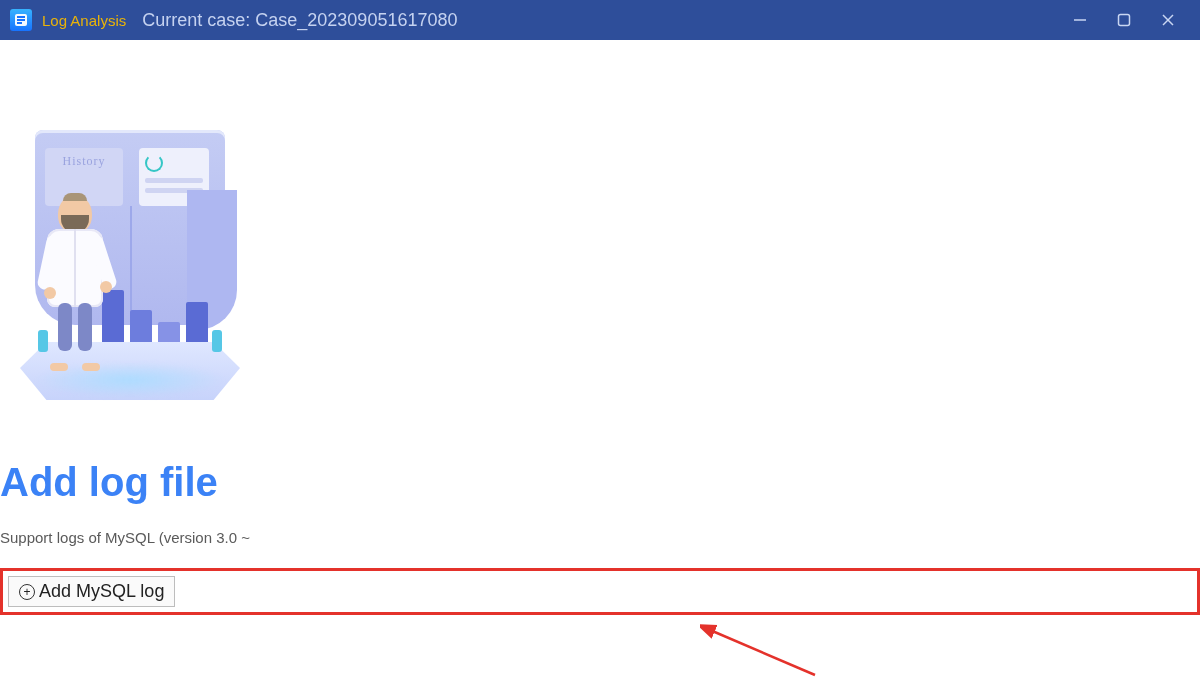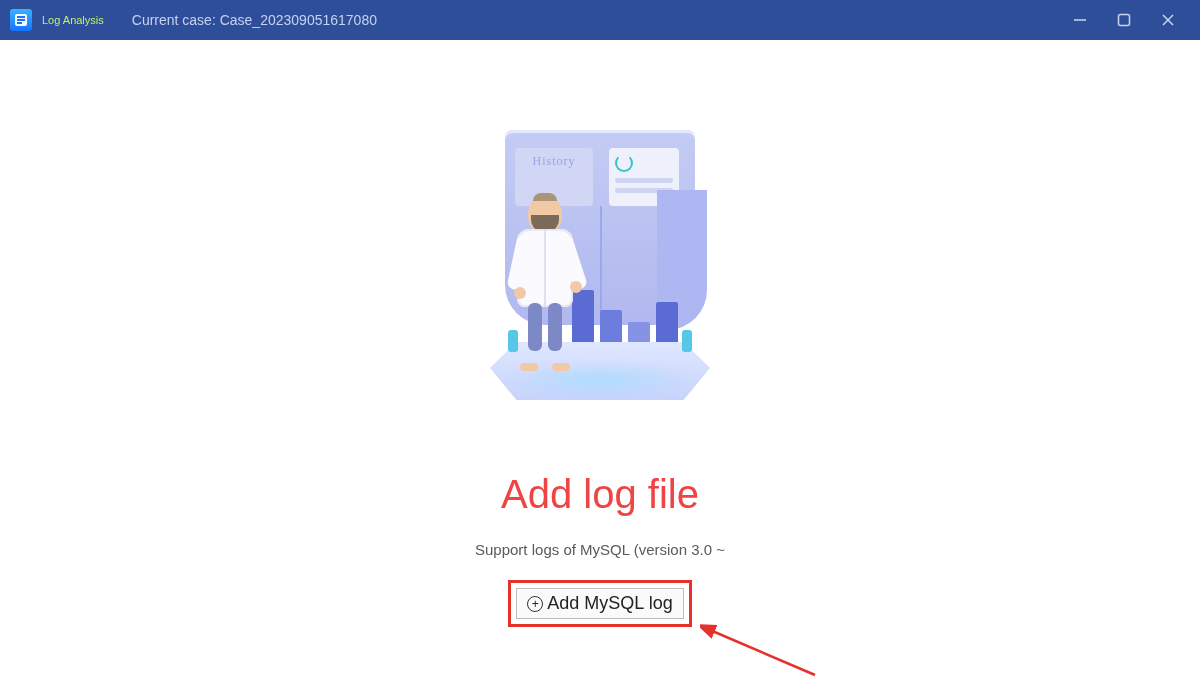--- a/index.html
+++ b/index.html
@@ -14,30 +14,29 @@
     font-size: 15px;
   }
   .titlebar .app-icon {
     width: 22px; height: 22px;
     margin-right: 10px;
     background: linear-gradient(180deg,#37b3ff,#1773ff);
     border-radius: 3px;
     display: flex; align-items: center; justify-content: center;
     font-size: 13px; font-weight: bold;
   }
-  .titlebar .app-title { font-size: 11px; margin-right: 28px; color:#bef264; }
-  .titlebar .case-label { font-size: 14px; color: #c5d2f0; }
+  .titlebar .app-title { font-size: 15px; margin-right: 16px; color:#eab308; }
+  .titlebar .case-label { font-size: 18px; color: #c5d2f0; }
   .titlebar .spacer { flex: 1; }
   .win-controls { display: flex; align-items: center; gap: 24px; padding-right: 12px; }
   .win-btn { width: 20px; height: 20px; display:flex; align-items:center; justify-content:center; color:#c9d6f2; cursor:pointer; }
   .content {
     height: calc(700px - 40px);
     display: flex;
     flex-direction: column;
-    align-items: center;
     position: relative;
   }
   
   .illus-wrap { margin-top: 80px; width: 260px; height: 300px; position: relative; }
   .backboard {
     position: absolute; left: 50%; transform: translateX(-50%);
     top: 10px; width: 190px; height: 195px;
     background: linear-gradient(180deg,#c4ccf4,#b0b8ef);
     border-radius: 8px 8px 40px 40px;
     box-shadow: inset 0 3px 0 #e3e8fb;
@@ -92,21 +91,21 @@
   .arm-r { position:absolute; top:40px; right:0px; width:14px; height:55px; background:#fbfbff; border-radius:8px; transform:rotate(-18deg);}
   .hand-l{position:absolute; top:92px; left:4px; width:12px;height:12px;background:#f2c9a5;border-radius:50%;}
   .hand-r{position:absolute; top:86px; right:-2px; width:12px;height:12px;background:#f2c9a5;border-radius:50%;}
   .legs { position:absolute; top:108px; left:50%; transform:translateX(-50%); width:34px; height:48px; display:flex; justify-content:space-between;}
   .leg { width:14px; height:48px; background:#7d88c7; border-radius:6px; }
   .foot { position:absolute; bottom:-6px; width:18px; height:8px; background:#f2c9a5; border-radius:4px; }
   .foot.l{left:10px;} .foot.r{right:10px;}
   .bottle { position:absolute; bottom:68px; width:10px; height:22px; background:#56c7e6; border-radius:3px; }
   .bottle.b1{ left:38px; } .bottle.b2{ right:38px; }
 
-  .heading { margin-top: 52px; font-size: 40px; color:#ef4444; font-weight:400; }
+  .heading { margin-top: 40px; font-size: 40px; color:#3b82f6; font-weight:700; }
   .subtext { margin-top: 24px; font-size: 15px; color:#5a5a5a; }
   .btn-highlight { margin-top: 22px; padding:5px; border:3px solid #e4322b; display:inline-block; }
   .add-btn {
     display:flex; align-items:center; gap:4px;
     padding: 4px 10px;
     font-size: 18px; color:#222;
     background:#fafafa;
     border:1px solid #bdbdbd;
     cursor:pointer;
     font-family:inherit;

